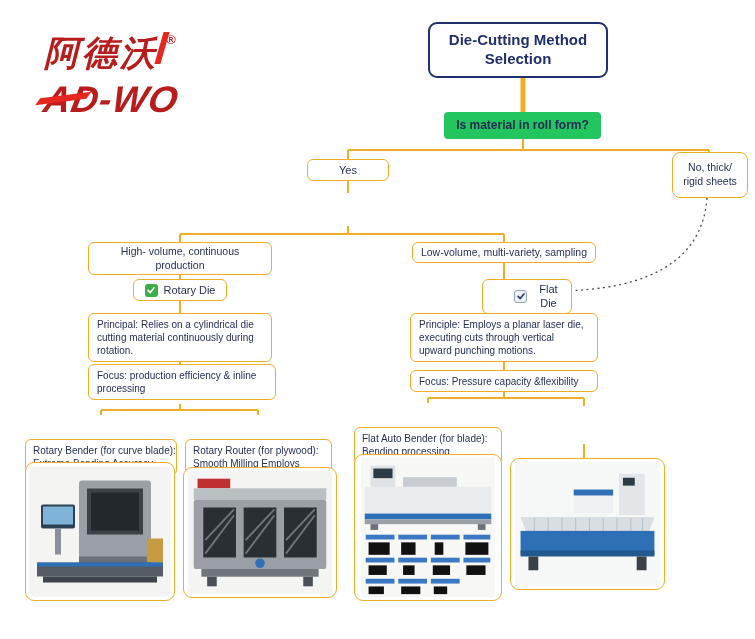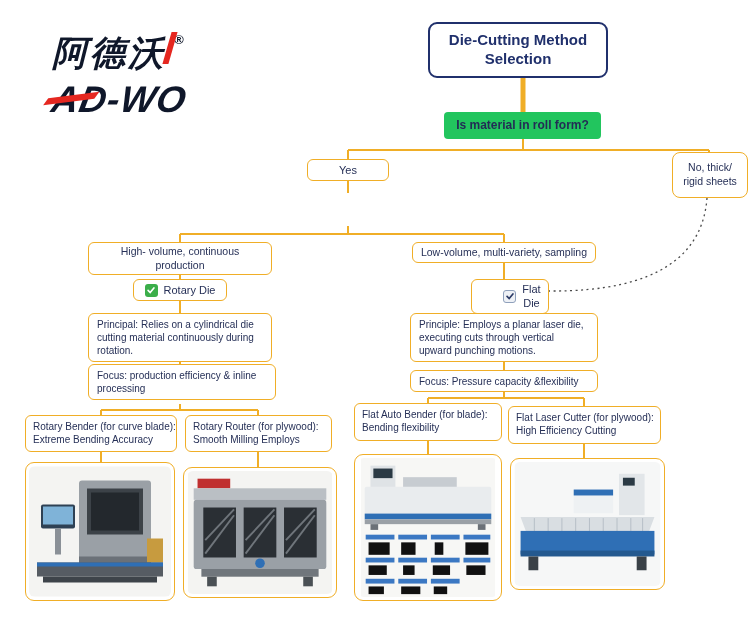--- a/index.html
+++ b/index.html
@@ -23,29 +23,29 @@
     background:#22c55e; border:none; border-radius:4px;
     font-weight:bold; font-size:12px; color:#232c55;
   }
   .die-node { gap:6px; font-size:11px; }
   .check { width:13px; height:13px; border-radius:3px; flex:none;
            display:flex; align-items:center; justify-content:center; }
   .check.green { background:#3BAE4A; }
   .check.flat  { background:#eef1f6; border:1px solid #8fa0bb; }
   .check svg { width:10px; height:10px; display:block; }
 
-  .leaf { display:block; padding:4px 7px; font-size:10px; text-align:left; }
+  .leaf { display:block; padding:4px 7px; font-size:10px; text-align:left;margin-top:24px; }
   .leaf div { white-space:nowrap; }
 
   .img-box { position:absolute; z-index:2; background:#fff;
              border:1.6px solid #F0AE27; border-radius:9px; padding:3px; }
   .img-box svg { width:100%; height:100%; border-radius:6px; display:block; }
 
-  .logo { position:absolute; left:52px; top:30px; width:220px; height:112px; z-index:2;
-          color:#0f172a; }
+  .logo { position:absolute; left:44px; top:30px; width:220px; height:112px; z-index:2;
+          color:#b91c1c; }
   .logo .cn-row { font-size:35px; font-weight:bold; font-style:italic;
                   letter-spacing:3px; display:flex; align-items:flex-start; }
   .logo .red-stroke { display:inline-block; width:6px; height:32px; background:#E52720;
                       transform:skewX(-16deg); margin:2px 1px 0 1px; }
   .logo .reg { font-size:13px; font-weight:bold; margin-top:2px; }
   .logo .wordmark { position:relative; font-size:37px; font-weight:900; font-style:italic;
                     transform:skewX(-10deg); letter-spacing:1px; margin-top:2px; }
   .logo .red-slash { position:absolute; width:46px; height:7px; background:#E52720;
                      transform:skewX(-35deg) rotate(-8deg); }
 </style>
@@ -95,21 +95,21 @@
 
   <div class="box die-node" style="left:133px; top:279px; width:94px; min-height:22px;">
     <span class="check green">
       <svg viewBox="0 0 12 12">
           <path d="M2.5 6.5 L5 9 L9.5 3.5" stroke="#fff" stroke-width="2" fill="none" stroke-linecap="round"></path>
         </svg>
     </span>
     <span>Rotary Die</span>
   </div>
 
-  <div class="box die-node" style="left:471px; top:279px; width:78px; min-height:22px;padding-left:31px;">
+  <div class="box die-node" style="left:482px; top:279px; width:90px; min-height:22px;padding-left:31px;">
     <span class="check flat">
       <svg viewBox="0 0 12 12">
           <path d="M2.5 6.5 L5 9 L9.5 3.5" stroke="#2b3a66" stroke-width="2" fill="none" stroke-linecap="round"></path>
         </svg>
     </span>
     <span>Flat Die</span>
   </div>
 
   <div class="box left" style="left:88px; top:313px; width:184px; min-height:49px; font-size:10px; padding:4px 8px;">Principal: Relies on a cylindrical die cutting material continuously during rotation.</div>
 
@@ -124,27 +124,23 @@
     <div>Extreme Bending Accuracy</div>
   </div>
 
   <div class="box leaf" style="left:185px; top:415px; width:147px; min-height:37px;">
     <div>Rotary Router (for plywood):</div>
     <div>Smooth Milling Employs</div>
   </div>
 
   <div class="box leaf" style="left:354px; top:403px; width:148px; min-height:38px;">
     <div>Flat Auto Bender (for blade):</div>
-    <div>Bending flexibility</div>
-  </div>
-
-  <div class="box leaf" style="left:508px; top:406px; width:153px; min-height:38px;">
-    <div>Flat Laser Cutter (for plywood):</div>
-    <div>High Efficiency Cutting</div>
-  </div>
+    <div>Bending processing</div>
+  </div>
+
 
   <div class="img-box" style="left:25px; top:462px; width:150px; height:139px;">
     <svg viewBox="0 0 142 130">
       <rect width="142" height="130" fill="#f4f4f2"></rect>
       <rect x="50" y="14" width="72" height="82" rx="3" fill="#9aa0a6"></rect>
       <rect x="58" y="22" width="56" height="46" fill="#3c4248"></rect>
       <rect x="62" y="26" width="48" height="38" fill="#23282d"></rect>
       <rect x="50" y="90" width="72" height="8" fill="#6b7178"></rect>
       <rect x="12" y="38" width="34" height="24" rx="2" fill="#2e4154"></rect>
       <rect x="14" y="40" width="30" height="18" fill="#7fb3d8"></rect>

